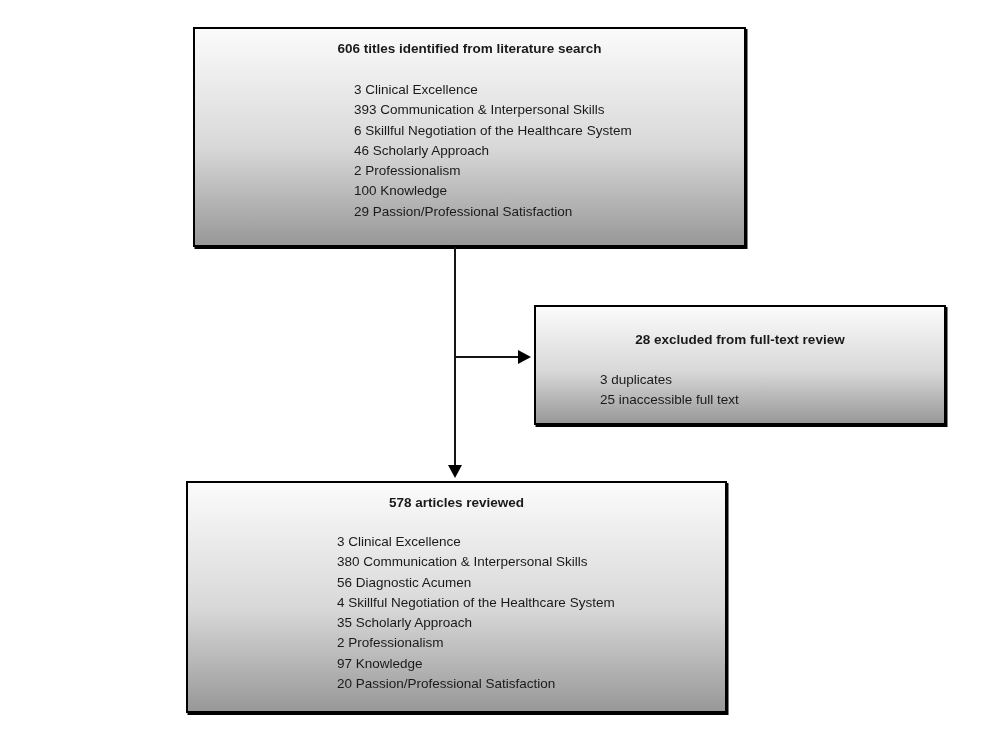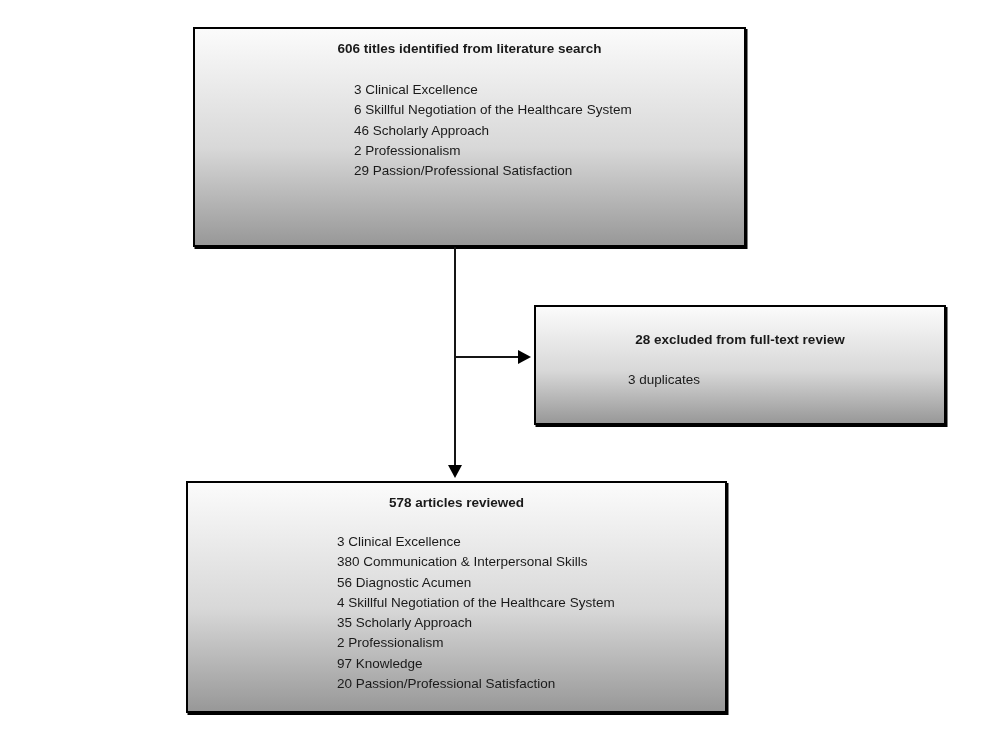--- a/index.html
+++ b/index.html
@@ -55,21 +55,21 @@
     font-size: 13.5px;
     line-height: 20.3px;
     white-space: nowrap;
   }
   .box-identified .box-list {
     margin-top: 21px;
     padding-left: 159px;
   }
   .box-excluded .box-list {
     margin-top: 20px;
-    padding-left: 92px;
+    padding-left: 64px;
   }
   .box-reviewed .box-list {
     margin-top: 19px;
     padding-left: 149px;
   }
   .connector-v {
     position: absolute;
     left: 443px;
     top: 247px;
     width: 2px;
@@ -107,36 +107,39 @@
 </style>
 </head>
 <body>
 
 <div class="canvas" style="color: rgb(26, 26, 26); background: rgb(255, 255, 255); margin-left: 11px;">
 
   <div class="flowbox box-identified">
     <div class="box-title">606 titles identified from literature search</div>
     <div class="box-list">
       <div>3 Clinical Excellence</div>
+      <div>393 Communication &amp; Interpersonal Skills</div>
       <div>6 Skillful Negotiation of the Healthcare System</div>
       <div>46 Scholarly Approach</div>
       <div>2 Professionalism</div>
+      <div>100 Knowledge</div>
       <div>29 Passion/Professional Satisfaction</div>
     </div>
   </div>
 
   <div class="connector-v"></div>
   <div class="arrowhead-down"></div>
   <div class="connector-h"></div>
   <div class="arrowhead-right"></div>
 
   <div class="flowbox box-excluded">
     <div class="box-title">28 excluded from full-text review</div>
     <div class="box-list">
       <div>3 duplicates</div>
+      <div>25 inaccessible full text</div>
     </div>
   </div>
 
   <div class="flowbox box-reviewed">
     <div class="box-title">578 articles reviewed</div>
     <div class="box-list">
       <div>3 Clinical Excellence</div>
       <div>380 Communication &amp; Interpersonal Skills</div>
       <div>56 Diagnostic Acumen</div>
       <div>4 Skillful Negotiation of the Healthcare System</div>

